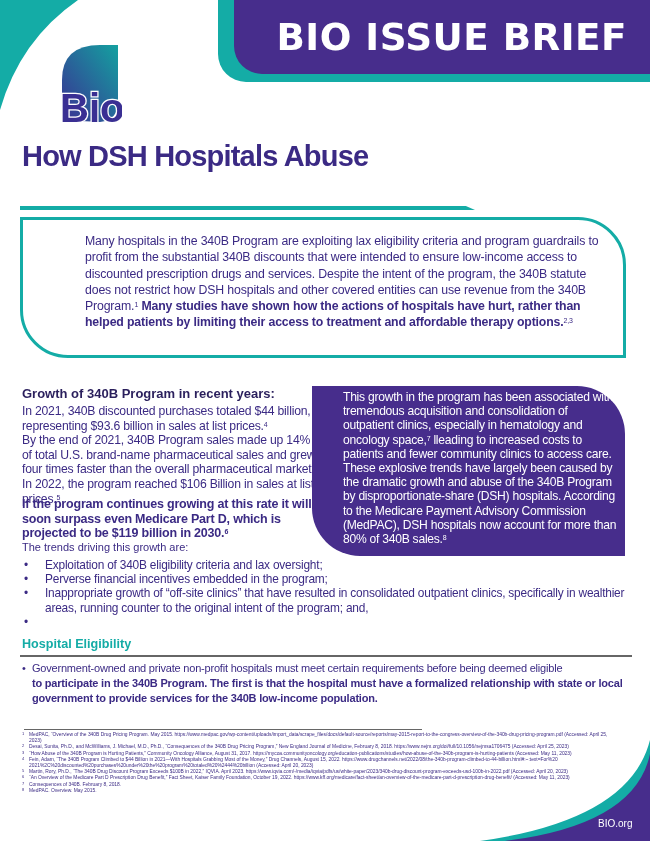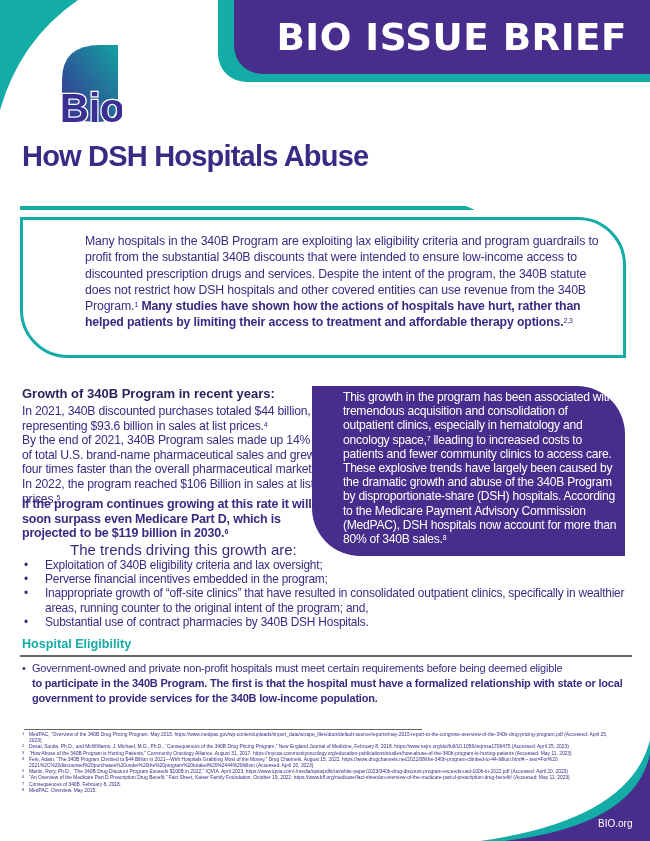--- a/index.html
+++ b/index.html
@@ -22,21 +22,21 @@
   #intro-box { left:20px; top:217px; width:606px; height:141px; border:3px solid #14aca6; border-radius:0 48px 0 48px; }
   #intro-text { left:85px; top:233px; width:530px; font-size:12.3px; line-height:16.3px; color:#3b2a84; letter-spacing:-0.15px; }
   #intro-text b { font-weight:bold; }
   sup { font-size:7px; vertical-align:top; position:relative; top:-1px; }
 
   
   #growth-heading { left:22px; top:386px; font-weight:bold; font-size:13px; color:#2a1f5c; }
   #growth-body { left:22px; top:404px; width:295px; font-size:12.2px; line-height:14.6px; color:#3b2a84; letter-spacing:-0.2px; }
   #growth-body p { margin:0; }
   #projection { left:22px; top:497px; width:300px; font-weight:bold; font-size:12.5px; line-height:14.5px; color:#3b2a84; letter-spacing:-0.2px; }
-  #trends-intro { left:22px; top:541px; font-size:15px; color:#3b2a84;margin-left:48px; }
+  #trends-intro { left:22px; top:541px; font-size:11px; color:#3b2a84; }
 
   
   #purple-box { left:312px; top:386px; width:313px; height:170px; background:#472d8c; border-radius:0 48px 0 48px; }
   #purple-text { left:343px; top:390px; width:278px; color:#ffffff; font-size:12.1px; line-height:14.2px; letter-spacing:-0.25px; }
 
   
   #trends-list { left:22px; top:558px; width:610px; list-style:none; font-size:11.9px; line-height:14.2px; color:#3b2a84; letter-spacing:-0.2px; }
   #trends-list li { position:relative; padding-left:23px; }
   #trends-list li .dot { position:absolute; left:2px; top:0; }
 
@@ -105,21 +105,21 @@
 
 <div id="purple-box" class="abs"></div>
 <p id="purple-text" class="abs">
   <span>This growth in the program has been associated with tremendous acquisition and consolidation of outpatient clinics, especially in hematology and oncology space,</span><sup>7</sup><span> lleading to increased costs to patients and fewer community clinics to access care. These explosive trends have largely been caused by the dramatic growth and abuse of the 340B Program by disproportionate-share (DSH) hospitals. According to the Medicare Payment Advisory Commission (MedPAC), DSH hospitals now account for more than 80% of 340B sales.</span><sup>8</sup>
 </p>
 
 <ul id="trends-list" class="abs">
   <li><span class="dot">•</span><span>Exploitation of 340B eligibility criteria and lax oversight;</span></li>
   <li><span class="dot">•</span><span>Perverse financial incentives embedded in the program;</span></li>
   <li><span class="dot">•</span><span>Inappropriate growth of “off-site clinics” that have resulted in consolidated outpatient clinics, specifically in wealthier areas, running counter to the original intent of the program; and,</span></li>
-  <li><span class="dot">•</span><span>Substantial use of contract pharmacies by 340B DSH Hospitals.</span></li>
+  <li><span class="dot">•</span></li>
 </ul>
 
 <h3 id="elig-heading" class="abs">Hospital Eligibility</h3>
 <div id="elig-rule" class="abs"></div>
 <p id="elig-text" class="abs">
   <span class="dot">•</span><span>Government-owned and private non-profit hospitals must meet certain requirements before being deemed eligible</span>
   <span class="cont">to participate in the 340B Program. The first is that the hospital must have a formalized relationship with state or local government to provide services for the 340B low-income population.</span>
 </p>
 
 <div id="fn-rule" class="abs"></div>

